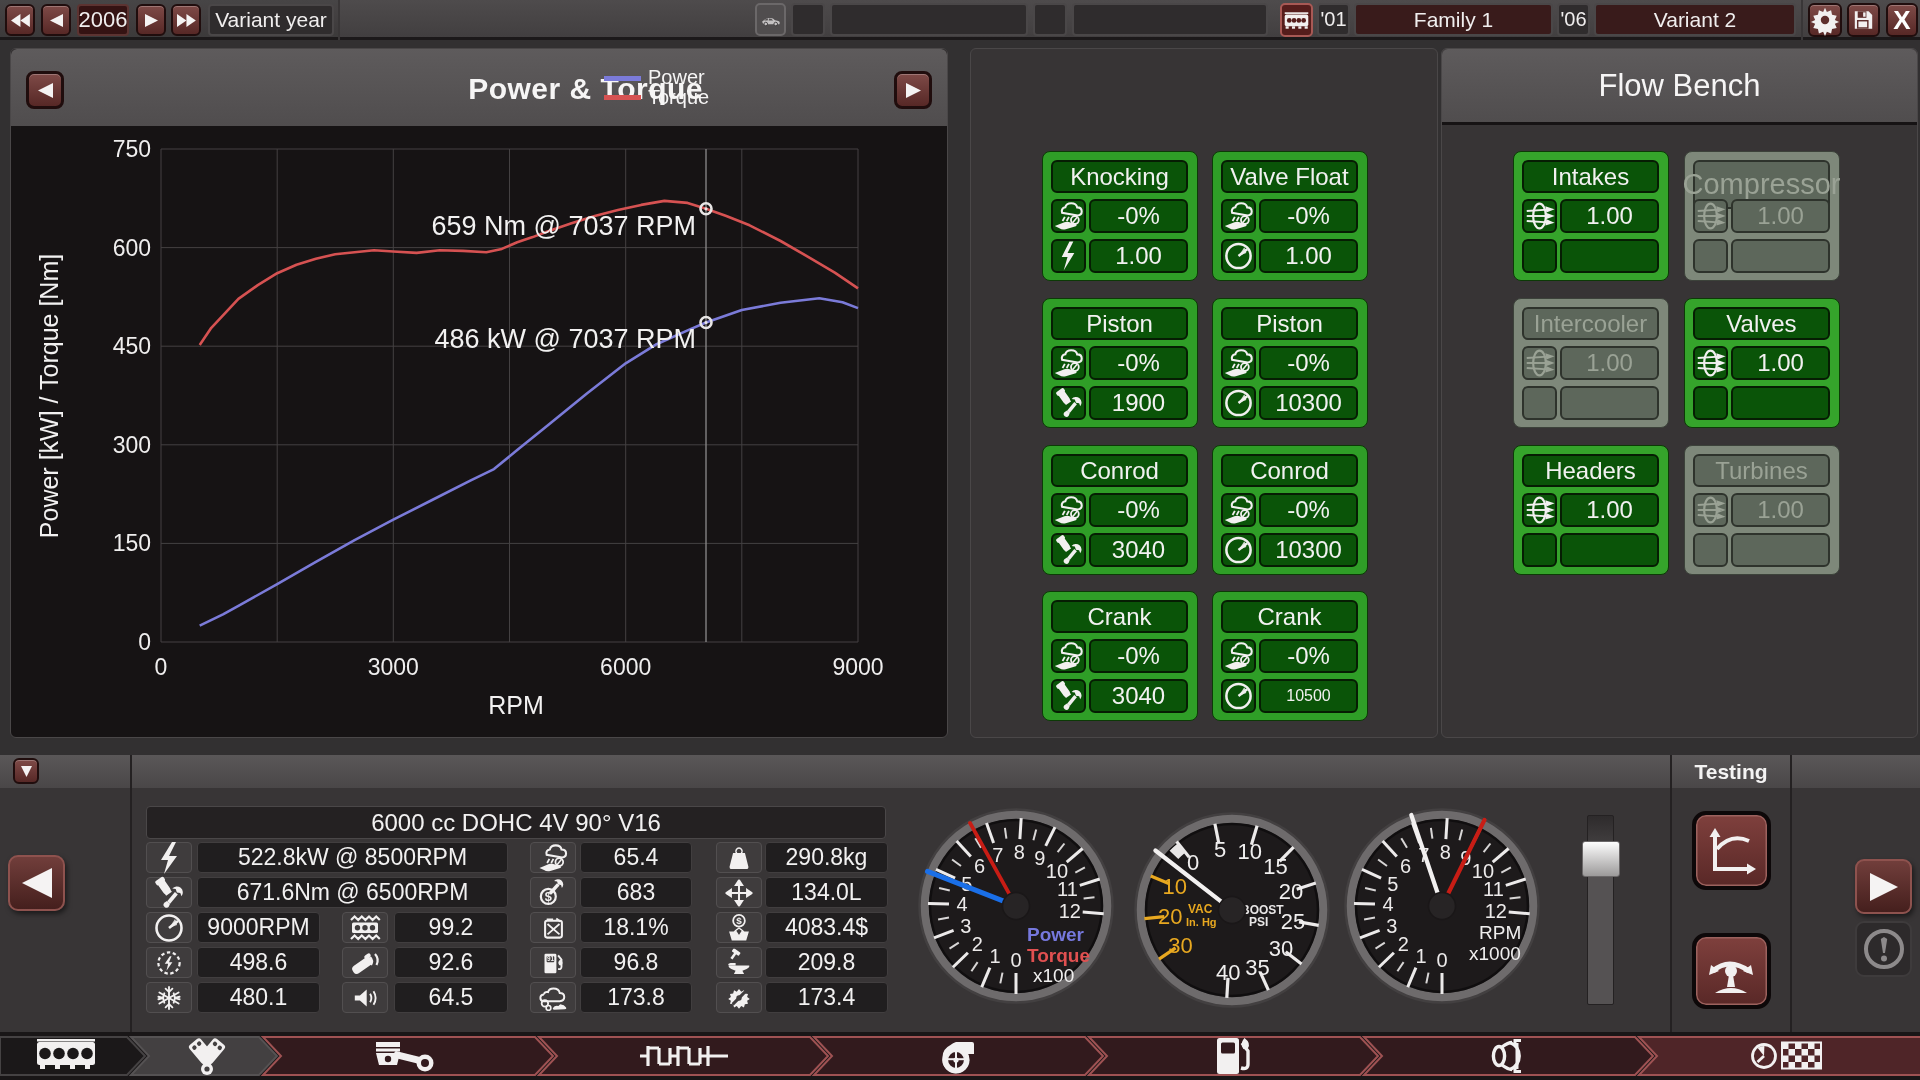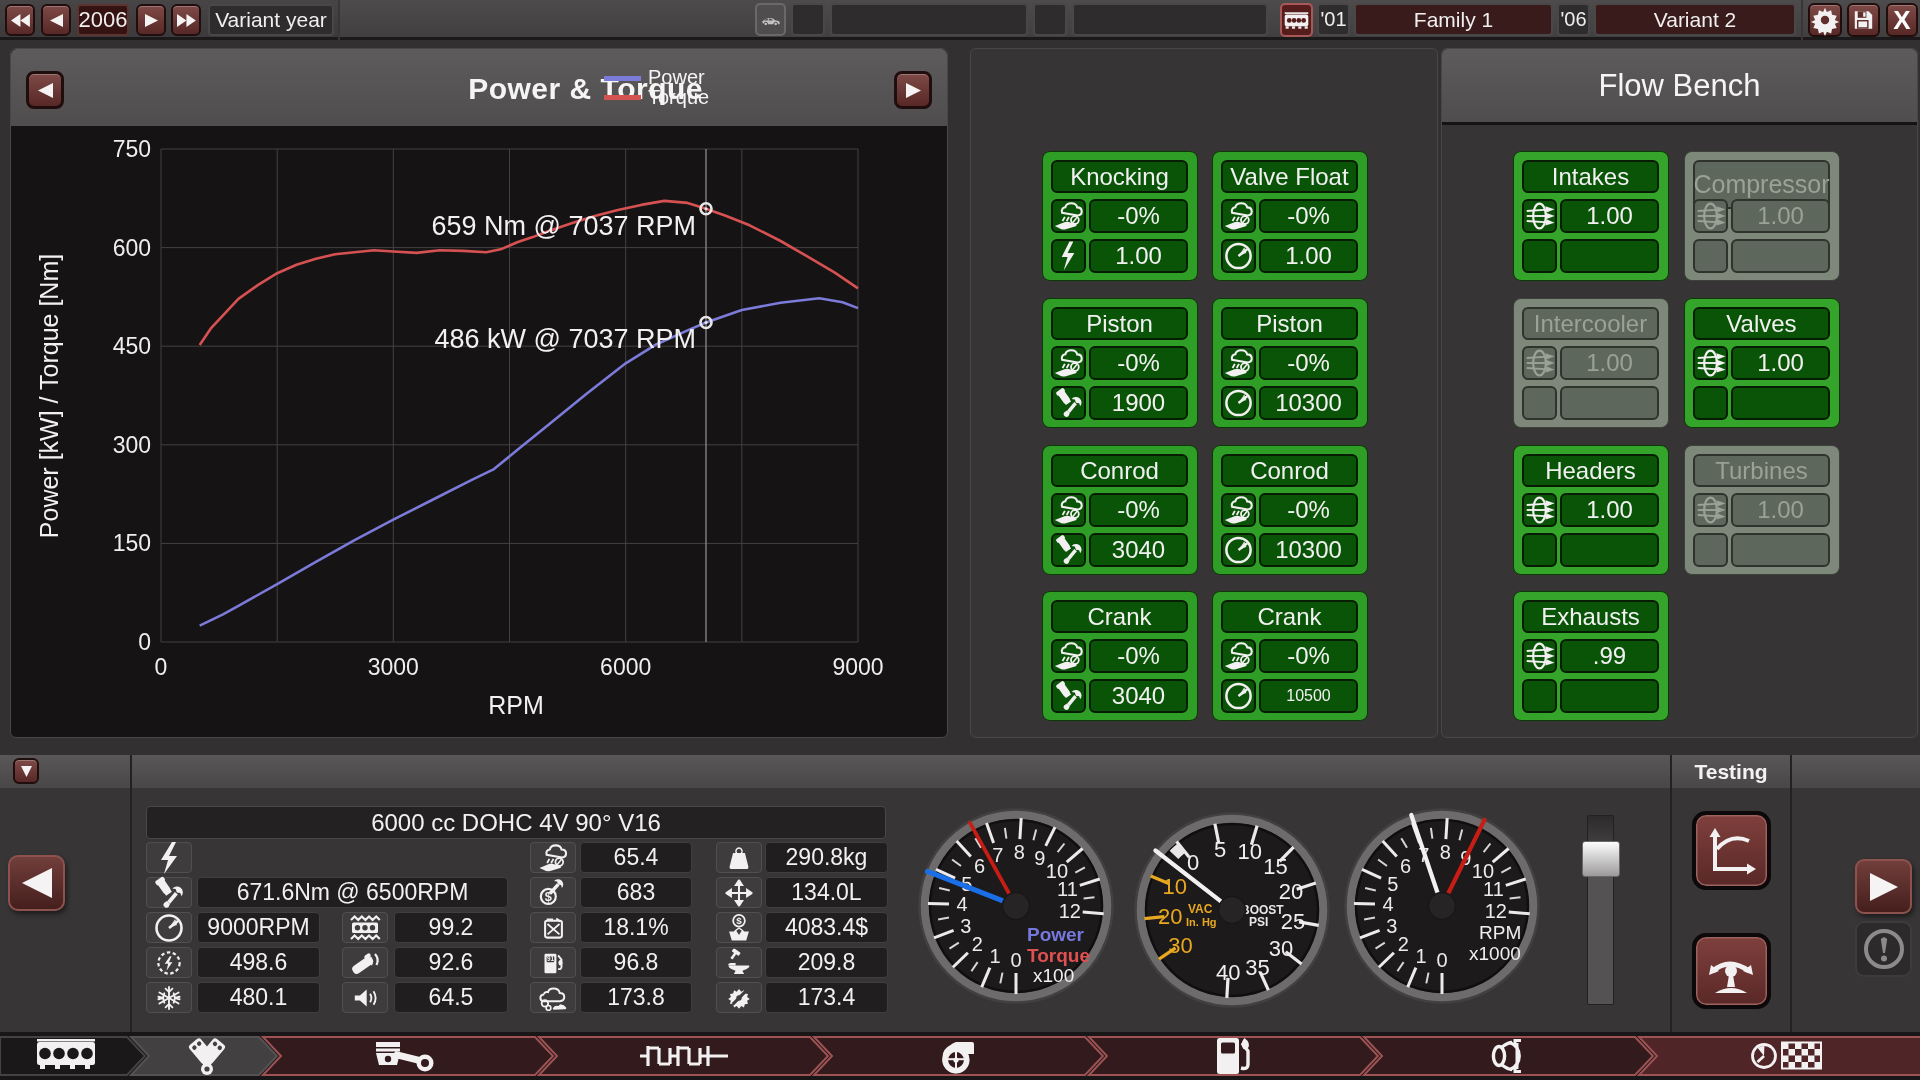--- a/index.html
+++ b/index.html
@@ -369,21 +369,21 @@
 <line x1="3" y1="22.5" x2="26" y2="24"></line>
               <path d="M30.5 24.3 l-5.1-2.3 l-.7 3.9 Z"></path>
             </g>
 </svg>
         </div>
         <div class="cbtn bgreen" style="left:46px;top:47px;width:99px;height:34px;font-size:24px;color:#f2f1f1">1.00</div>
         <div class="cbtn bgreen" style="left:8px;top:87px;width:35px;height:34px"></div>
         <div class="cbtn bgreen" style="left:46px;top:87px;width:99px;height:34px"></div>
       </div>
       <div class="card cgray" style="left:242px;top:102px">
-        <div class="cbtn bgray" style="left:8px;top:8px;width:137px;height:49px;font-size:25px;color:#9aa295">Compressor</div>
+        <div class="cbtn bgray" style="left:8px;top:8px;width:137px;height:49px;font-size:29px;color:#9aa295">Compressor</div>
         <div class="cbtn bgray" style="left:8px;top:47px;width:35px;height:34px">
           <svg width="34" height="34" viewBox="0 0 34 34" style="">
             <ellipse cx="17" cy="17" rx="7" ry="13.5" fill="none" stroke="#9aa295" stroke-width="2.4"></ellipse>
 <g stroke="#9aa295" stroke-width="2.1" fill="#9aa295">
 <line x1="3" y1="11.5" x2="26" y2="10"></line>
               <path d="M30.5 9.7 l-5.8-1.8 l.7 3.9 Z"></path>
 <line x1="3" y1="17" x2="26" y2="17"></line>
               <path d="M30.5 17 l-5.6-2 v4 Z"></path>
 <line x1="3" y1="22.5" x2="26" y2="24"></line>
               <path d="M30.5 24.3 l-5.1-2.3 l-.7 3.9 Z"></path>
@@ -463,39 +463,20 @@
               <path d="M30.5 17 l-5.6-2 v4 Z"></path>
 <line x1="3" y1="22.5" x2="26" y2="24"></line>
               <path d="M30.5 24.3 l-5.1-2.3 l-.7 3.9 Z"></path>
             </g>
 </svg>
         </div>
         <div class="cbtn bgray" style="left:46px;top:47px;width:99px;height:34px;font-size:24px;color:#9aa295">1.00</div>
         <div class="cbtn bgray" style="left:8px;top:87px;width:35px;height:34px"></div>
         <div class="cbtn bgray" style="left:46px;top:87px;width:99px;height:34px"></div>
       </div>
-      <div class="card cgreen2" style="left:71px;top:542px">
-        <div class="cbtn bgreen" style="left:8px;top:8px;width:137px;height:33px;font-size:24px;color:#f2f1f1">Exhausts</div>
-        <div class="cbtn bgreen" style="left:8px;top:47px;width:35px;height:34px">
-          <svg width="34" height="34" viewBox="0 0 34 34" style="">
-            <ellipse cx="17" cy="17" rx="7" ry="13.5" fill="none" stroke="#f2f0f0" stroke-width="2.4"></ellipse>
-<g stroke="#f2f0f0" stroke-width="2.1" fill="#f2f0f0">
-<line x1="3" y1="11.5" x2="26" y2="10"></line>
-              <path d="M30.5 9.7 l-5.8-1.8 l.7 3.9 Z"></path>
-<line x1="3" y1="17" x2="26" y2="17"></line>
-              <path d="M30.5 17 l-5.6-2 v4 Z"></path>
-<line x1="3" y1="22.5" x2="26" y2="24"></line>
-              <path d="M30.5 24.3 l-5.1-2.3 l-.7 3.9 Z"></path>
-            </g>
-</svg>
-        </div>
-        <div class="cbtn bgreen" style="left:46px;top:47px;width:99px;height:34px;font-size:24px;color:#f2f1f1">.99</div>
-        <div class="cbtn bgreen" style="left:8px;top:87px;width:35px;height:34px"></div>
-        <div class="cbtn bgreen" style="left:46px;top:87px;width:99px;height:34px"></div>
-      </div>
     </div>
     <div class="abs" style="left:0;top:755px;width:1920px;height:281px;background:#383536">
       <div class="abs" style="left:0;top:0;width:1920px;height:33px;background:linear-gradient(#5a5758,#4a4748)"></div>
       <div class="abs" style="left:130px;top:0;width:2px;height:281px;background:#242122"></div>
       <div class="abs" style="left:1670px;top:0;width:2px;height:281px;background:#242122"></div>
       <div class="abs" style="left:1790px;top:0;width:2px;height:281px;background:#242122"></div>
       <div class="abs" style="left:1672px;top:0;width:118px;height:33px;display:flex;align-items:center;justify-content:center;color:#f4f3f3;font-size:21px;font-weight:bold">Testing</div>
       <div class="abs rbtn" style="left:13px;top:3px;width:26px;height:26px">
         <svg width="11" height="11">
           <polygon points="0,0 11,0 5.5,11" fill="#f5f3f3"></polygon>
@@ -506,20 +487,21 @@
           <polygon points="30,0 0,15.0 30,30" fill="#f5f3f3"></polygon>
         </svg>
       </div>
     </div>
     <div class="abs statbox" style="left:146px;top:806px;width:740px;height:33px;font-size:24px;background:#242122;border-color:#4a4748">6000 cc DOHC 4V 90° V16</div>
     <div class="abs iconbox" style="left:146px;top:842px;width:46px;height:31px">
       <svg width="32" height="34" viewBox="0 0 32 34" style="">
         <path d="M19 1 L8 19 L15 19 L11 33 L24 15 L16 15 L23 1 Z" fill="#f2f0f0"></path>
       </svg>
     </div>
+    <div class="abs statbox" style="left:197px;top:842px;width:311px;height:31px">522.8kW @ 8500RPM</div>
     <div class="abs iconbox" style="left:146px;top:877px;width:46px;height:31px">
       <svg width="34" height="34" viewBox="0 0 34 34" style="">
         <g transform="rotate(-35 13 12)">
           <rect x="9" y="4" width="8" height="13" rx="2" fill="#f2f0f0"></rect>
           <rect x="8" y="1" width="10" height="5" rx="1.5" fill="#f2f0f0"></rect>
           <rect x="9.5" y="15" width="7" height="4" fill="#f2f0f0"></rect>
         </g>
 <g transform="rotate(40 21 21)">
           <rect x="19.3" y="16" width="3.8" height="12" fill="#f2f0f0"></rect>
           <path d="M21 9 a6 6 0 0 1 6 6 l-3-1.8 -3 1.8 -3-1.8 -3 1.8 a6 6 0 0 1 6-6" fill="#f2f0f0"></path>

